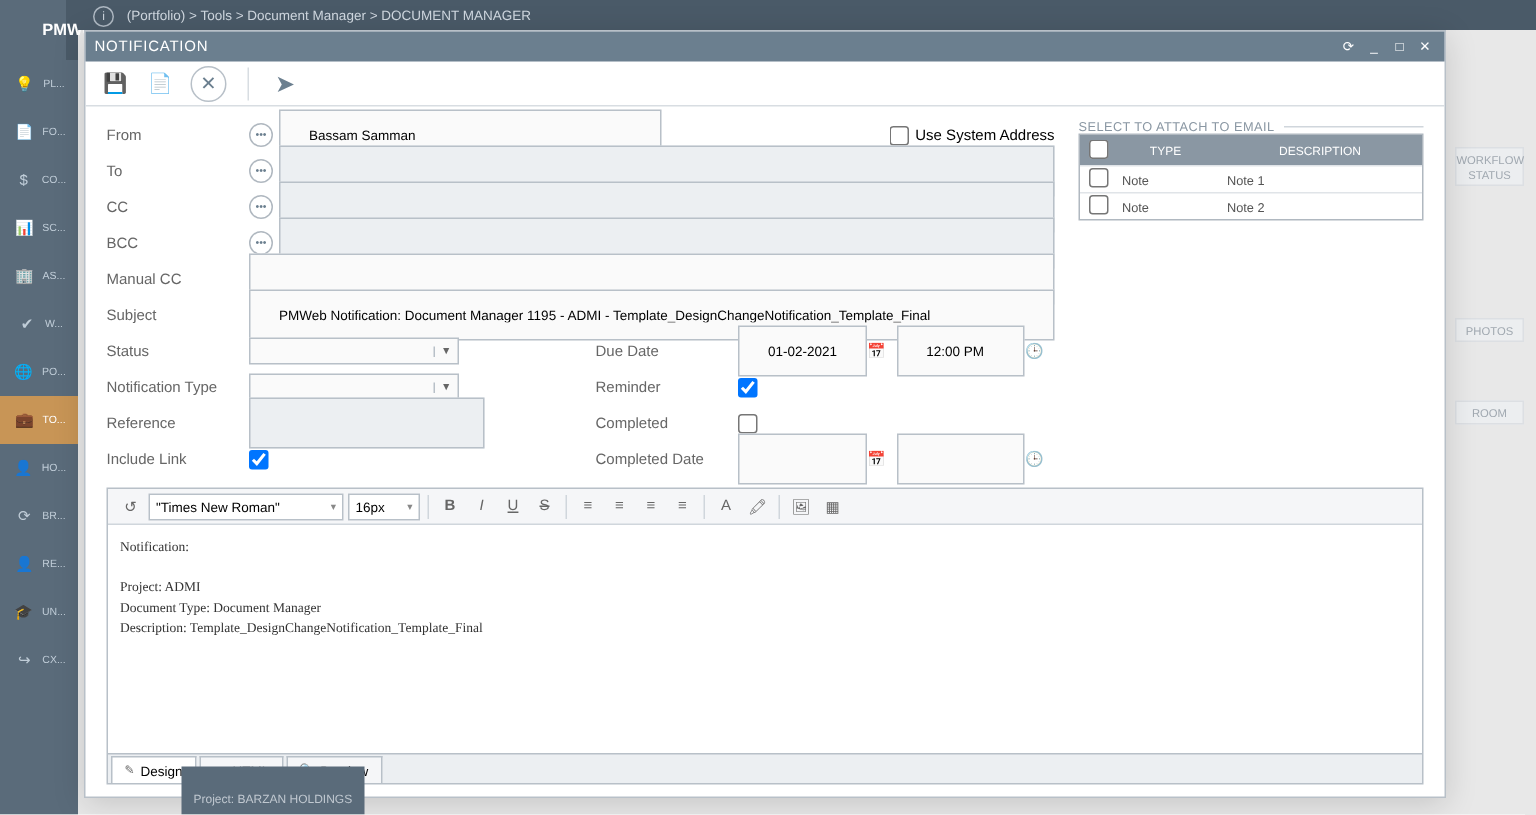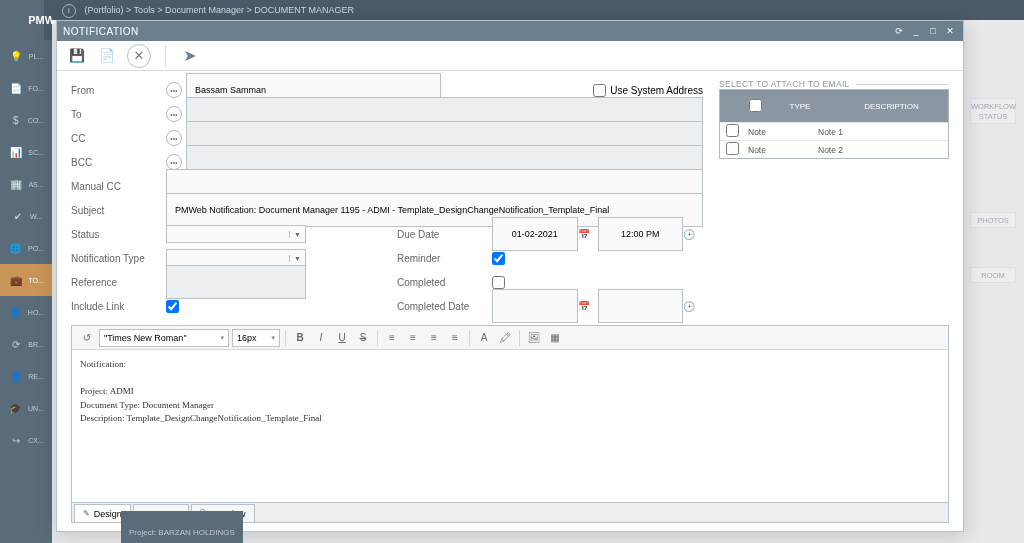--- a/index.html
+++ b/index.html
@@ -28,40 +28,40 @@
 .tool-icon.nocircle { border: none; border-radius: 0; width: 20px; }
 .tool-sep { width: 1px; height: 22px; background: #d8dde2; margin: 0 4px; }
 
 .modal-body { flex: 1; padding: 8px 14px; display: flex; gap: 16px; overflow: hidden; }
 .form-col { flex: 1; display: flex; flex-direction: column; }
 .attach-col { width: 230px; }
 
 .form-row { display: flex; align-items: center; height: 22px; margin-bottom: 2px; }
 .form-row .flabel { width: 95px; color: #666; }
 .form-row .dot-btn { width: 16px; height: 16px; border: 1px solid #b0b8c0; border-radius: 50%; display: flex; align-items: center; justify-content: center; font-size: 7px; color: #6b7f8f; cursor: pointer; margin-right: 4px; flex-shrink: 0; }
-.form-row input[type="text"] { flex: 1; height: 34px; border: 1px solid #b8c0c8; padding: 0 8px; font-size: 9px; background: #fafafa; }
+.form-row input[type="text"] { flex: 1; height: 34px; border: 1px solid #b8c0c8; padding: 0 19px; font-size: 9px; background: #fafafa; }
 .form-row input[type="text"]:disabled { background: #eceff2; }
 
 .form-grid2 { display: flex; gap: 20px; }
 .form-grid2 > div { flex: 1; }
 
 .select-wrap { width: 140px; height: 18px; border: 1px solid #b8c0c8; display: flex; align-items: center; background: #fafafa; }
 .select-wrap .sel-val { flex: 1; padding: 0 4px; }
 .select-wrap .sel-arrow { width: 16px; border-left: 1px solid #b8c0c8; text-align: center; font-size: 7px; color: #666; }
 
-.date-input { width: 70px; height: 18px; border: 1px solid #b8c0c8; padding: 0 4px; font-size: 9px; text-align: center; background: #fafafa; }
+.date-input { width: 70px; height: 18px; border: 1px solid #b8c0c8; padding: 0 4px; font-size: 9px; text-align: left; background: #fafafa; }
 .mini-icon { width: 14px; height: 18px; display: flex; align-items: center; justify-content: center; color: #8a97a3; font-size: 10px; margin-right: 6px; }
 
 .chk-inline { display: flex; align-items: center; gap: 4px; }
 
 
 .attach-header { color: #8a97a3; font-size: 8.5px; display: flex; align-items: center; gap: 6px; margin-bottom: 0; letter-spacing: 0.3px; }
 .attach-header .line { flex: 1; height: 1px; background: #d0d6dc; }
 .attach-table { border: 1px solid #b0b8c0; }
-.attach-table .hdr { display: flex; background: #8a97a3; color: #fff; height: 32px; align-items: center; padding-left: 23px; }
+.attach-table .hdr { display: flex; background: #8a97a3; color: #fff; height: 20px; align-items: center; }
 .attach-table .hdr > div { padding: 0 6px; font-size: 8px; text-align: center; }
 .attach-table .row { display: flex; height: 18px; align-items: center; border-top: 1px solid #e0e4e8; }
 .attach-table .row > div { padding: 0 6px; font-size: 8.5px; color: #555; }
 .col-chk { width: 22px; text-align: center; }
 .col-type { width: 70px; }
 .col-desc { flex: 1; }
 
 
 .editor-wrap { border: 1px solid #b8c0c8; margin-top: 6px; flex: 1; display: flex; flex-direction: column; }
 .editor-toolbar { height: 24px; border-bottom: 1px solid #d0d6dc; display: flex; align-items: center; padding: 0 6px; gap: 3px; background: #f5f6f8; }

